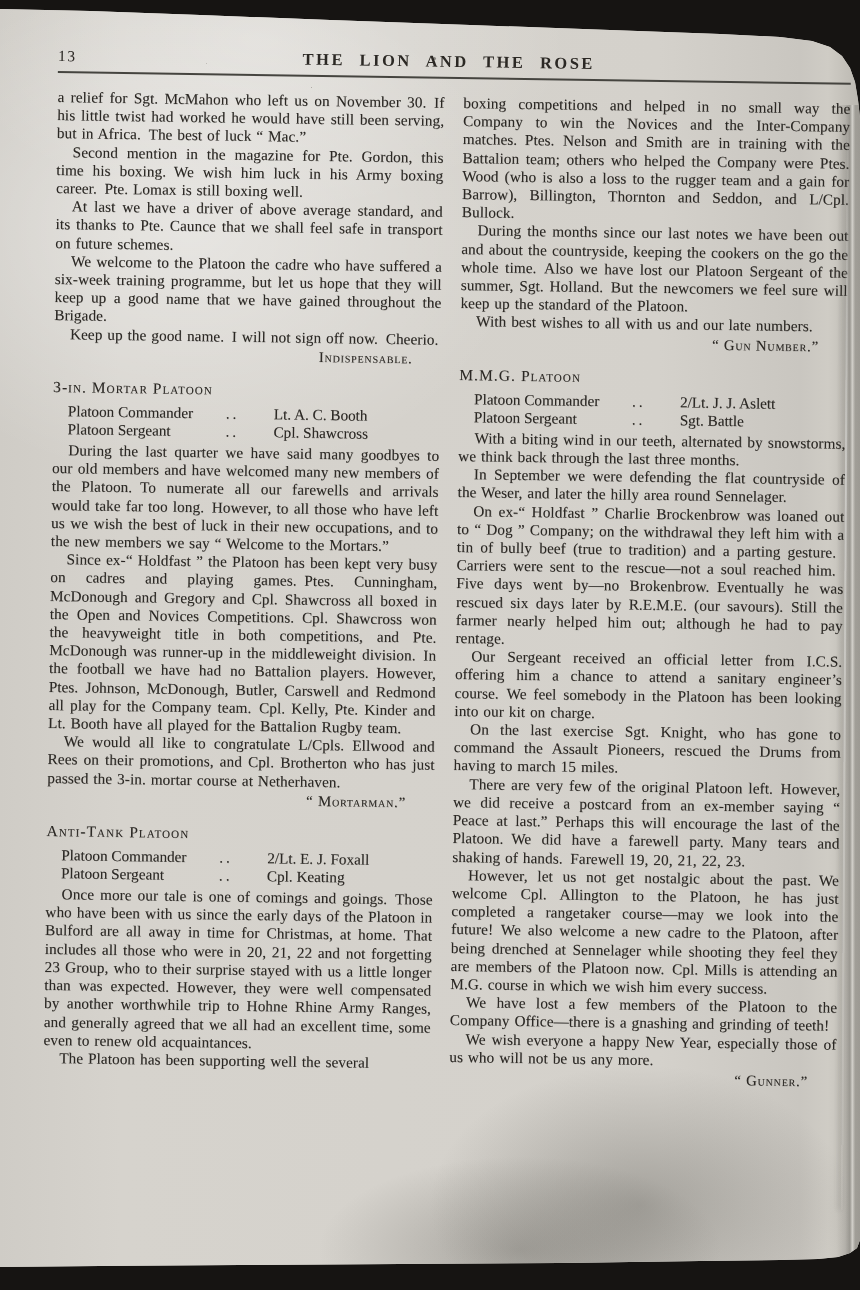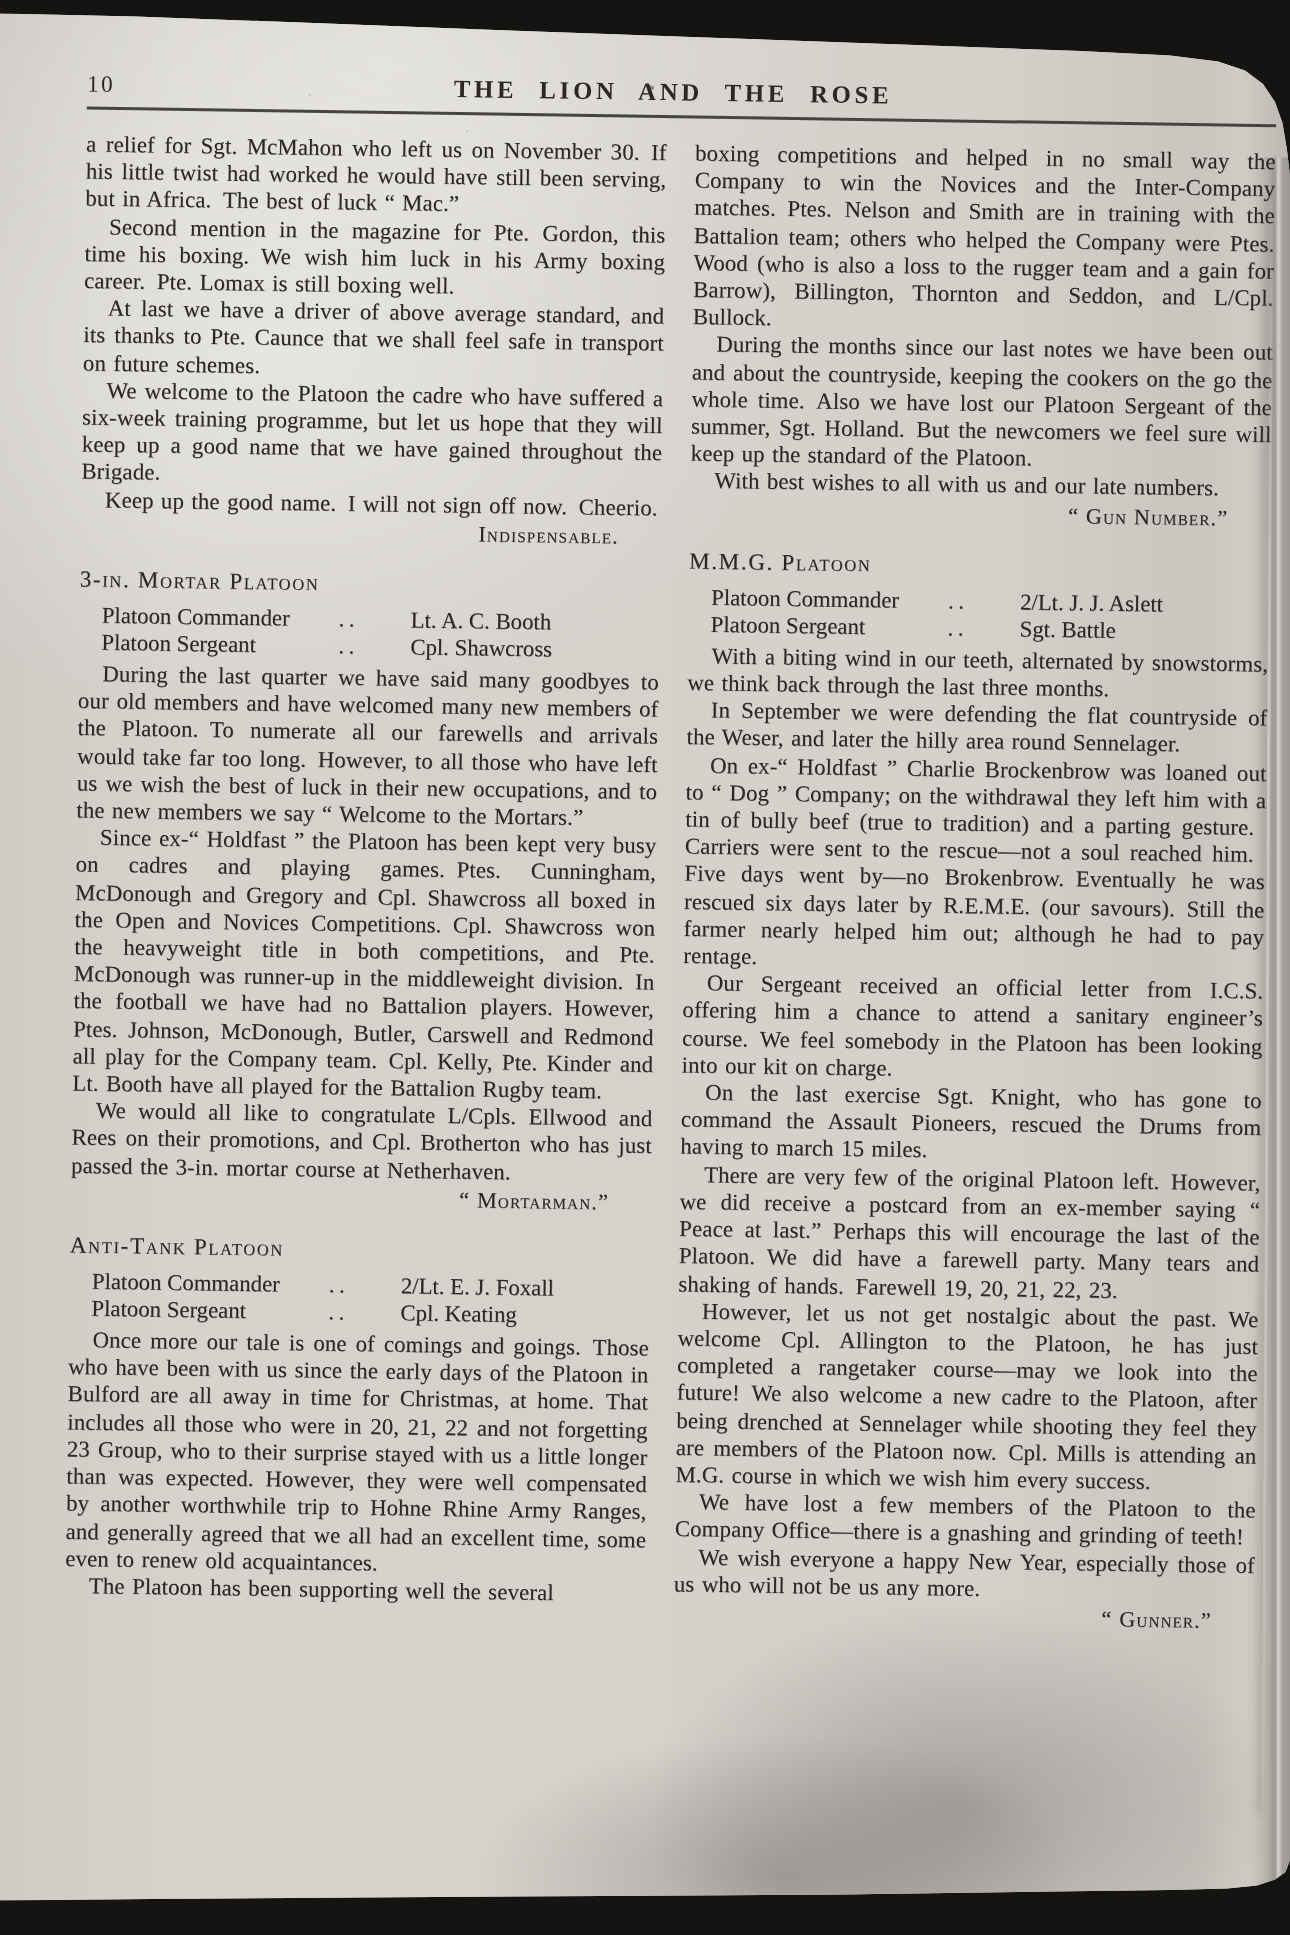--- a/index.html
+++ b/index.html
@@ -85,21 +85,21 @@
     text-shadow: 0.3px 0.3px 0 rgba(43,40,36,0.35);
   }
 </style>
 </head>
 <body>
 
 <div class="paper">
   <div class="specks"></div>
   <div class="page-content">
     <div class="header-row">
-      <span class="page-number">10</span>
+      <span class="page-number">13</span>
       <span class="page-title">THE LION AND THE ROSE</span>
     </div>
     <div class="columns">
       <div class="col">
           <p class="para no-indent">a relief for Sgt. McMahon who left us on November 30. If his little twist had worked he would have still been serving, but in Africa. The best of luck “ Mac.”</p>
           <p class="para">Second mention in the magazine for Pte. Gordon, this time his boxing. We wish him luck in his Army boxing career. Pte. Lomax is still boxing well.</p>
           <p class="para">At last we have a driver of above average standard, and its thanks to Pte. Caunce that we shall feel safe in transport on future schemes.</p>
           <p class="para">We welcome to the Platoon the cadre who have suffered a six-week training programme, but let us hope that they will keep up a good name that we have gained throughout the Brigade.</p>
           <p class="para">Keep up the good name. I will not sign off now. Cheerio.</p>
           <div class="signature">Indispensable.</div>

